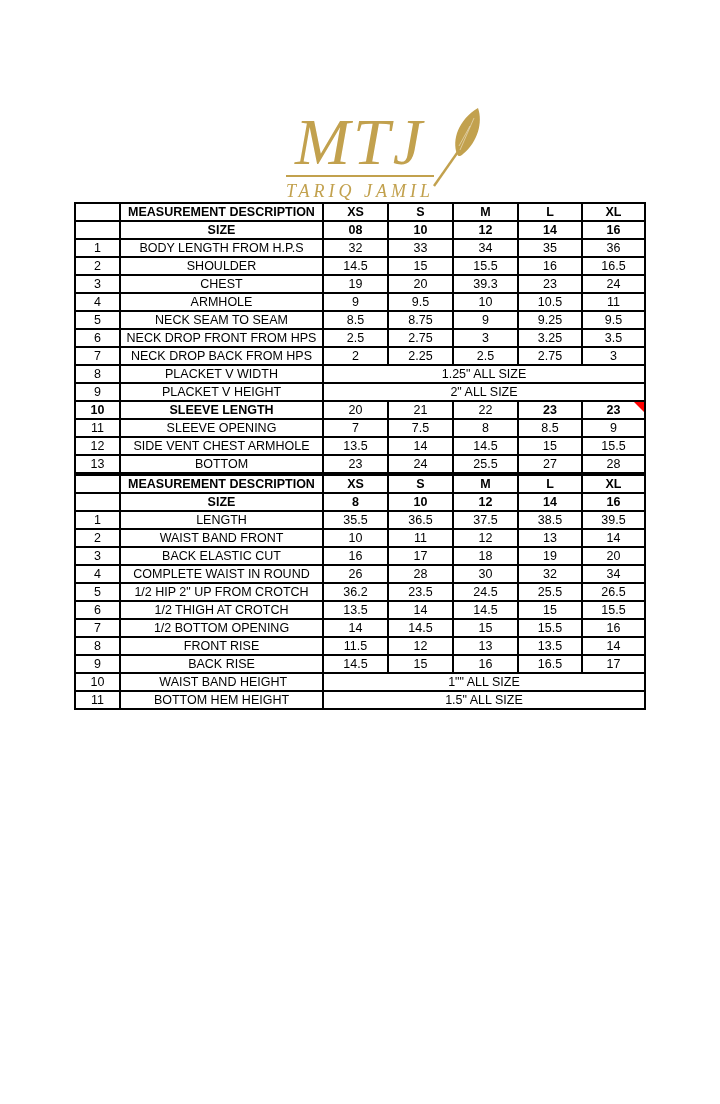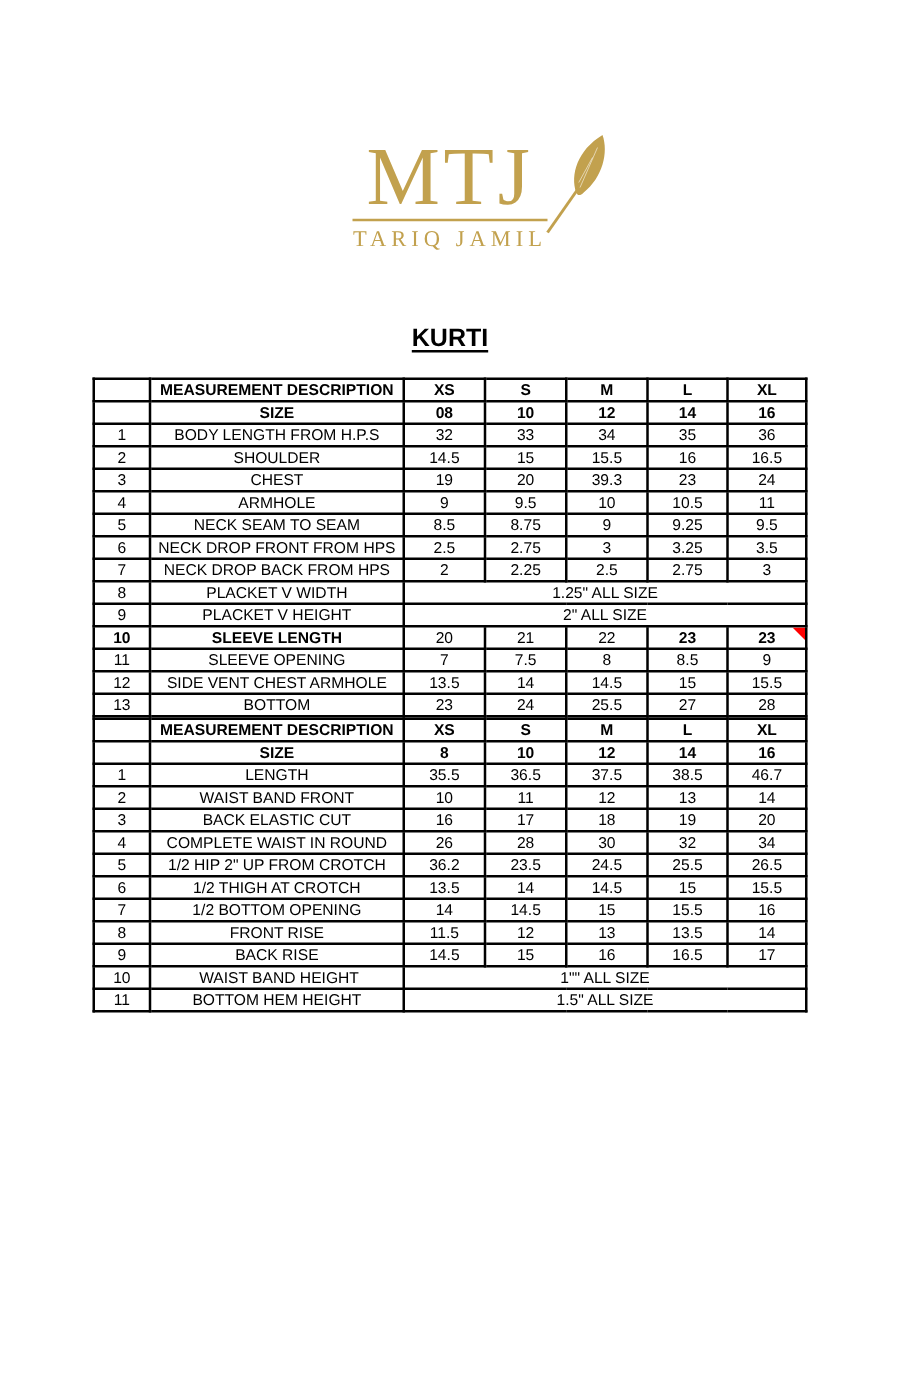--- a/index.html
+++ b/index.html
@@ -12,20 +12,21 @@
     color: #000;
     overflow: hidden;
   }
 
   
   .logo {
     position: relative;
     width: max-content;
     margin: 112px auto 0;
     text-align: center;
+    font-style: italic;
   }
   .logo-brand {
     font-family: "Liberation Serif", serif;
     font-size: 66px;
     line-height: 0.91;
     letter-spacing: 3px;
     color: var(--gold);
     font-weight: 400;
   }
   .logo-divider {
@@ -109,164 +110,20 @@
 <div class="logo">
   <div class="logo-brand">MTJ</div>
   <svg class="quill" viewBox="0 0 58 84" xmlns="http://www.w3.org/2000/svg">
     <path d="M6 80 L34 40" stroke="#C2A14E" stroke-width="2.4" fill="none"></path>
     <path d="M29 48 C24 34, 30 14, 50 2 C55 16, 50 36, 35 48 C32 51, 30 50.5, 29 48 Z" fill="#C2A14E"></path>
     <path d="M32 44 L46 12 M31 40 L42 20" stroke="#ffffff" stroke-width="0.8" opacity="0.55" fill="none"></path>
   </svg>
   <div class="logo-divider"></div>
   <div class="logo-subtitle">TARIQ JAMIL</div>
 </div>
-
-<section>
-  <h2 id="kurti-title" class="section-title">KURTI</h2>
-  <table class="size-table">
-    <colgroup>
-      <col style="width:45px">
-        <col style="width:203px">
-      <col style="width:65px">
-        <col style="width:65px">
-        <col style="width:65px">
-        <col style="width:64px">
-        <col style="width:63px">
-    </colgroup>
-  <tbody>
-        <tr>
-          <td class="num"></td>
-          <td class="b">MEASUREMENT DESCRIPTION</td>
-          <td class="b">XS</td>
-          <td class="b">S</td>
-          <td class="b">M</td>
-          <td class="b">L</td>
-          <td class="b">XL</td>
-        </tr>
-        <tr>
-          <td class="num"></td>
-          <td class="b">SIZE</td>
-          <td class="b">08</td>
-          <td class="b">10</td>
-          <td class="b">12</td>
-          <td class="b">14</td>
-          <td class="b">16</td>
-        </tr>
-        <tr>
-          <td class="num">1</td>
-          <td class="label">BODY LENGTH FROM H.P.S</td>
-          <td>32</td>
-          <td>33</td>
-          <td>34</td>
-          <td>35</td>
-          <td>36</td>
-        </tr>
-        <tr>
-          <td class="num">2</td>
-          <td class="label">SHOULDER</td>
-          <td>14.5</td>
-          <td>15</td>
-          <td>15.5</td>
-          <td>16</td>
-          <td>16.5</td>
-        </tr>
-        <tr>
-          <td class="num">3</td>
-          <td class="label">CHEST</td>
-          <td>19</td>
-          <td>20</td>
-          <td>39.3</td>
-          <td>23</td>
-          <td>24</td>
-        </tr>
-        <tr>
-          <td class="num">4</td>
-          <td class="label">ARMHOLE</td>
-          <td>9</td>
-          <td>9.5</td>
-          <td>10</td>
-          <td>10.5</td>
-          <td>11</td>
-        </tr>
-        <tr>
-          <td class="num">5</td>
-          <td class="label">NECK SEAM TO SEAM</td>
-          <td>8.5</td>
-          <td>8.75</td>
-          <td>9</td>
-          <td>9.25</td>
-          <td>9.5</td>
-        </tr>
-        <tr>
-          <td class="num">6</td>
-          <td class="label">NECK DROP FRONT FROM HPS</td>
-          <td>2.5</td>
-          <td>2.75</td>
-          <td>3</td>
-          <td>3.25</td>
-          <td>3.5</td>
-        </tr>
-        <tr>
-          <td class="num">7</td>
-          <td class="label">NECK DROP BACK FROM HPS</td>
-          <td>2</td>
-          <td>2.25</td>
-          <td>2.5</td>
-          <td>2.75</td>
-          <td>3</td>
-        </tr>
-        <tr>
-          <td class="num">8</td>
-          <td class="label">PLACKET V WIDTH</td>
-          <td colspan="5">1.25" ALL SIZE</td>
-        </tr>
-        <tr>
-          <td class="num">9</td>
-          <td class="label">PLACKET V HEIGHT</td>
-          <td colspan="5">2" ALL SIZE</td>
-        </tr>
-        <tr>
-          <td class="num b">10</td>
-          <td class="label b">SLEEVE LENGTH</td>
-          <td>20</td>
-          <td>21</td>
-          <td>22</td>
-          <td class="b">23</td>
-          <td class="b marked">23<span class="corner-marker" style="border-top-color: rgb(255, 0, 0);"></span></td>
-        </tr>
-        <tr>
-          <td class="num">11</td>
-          <td class="label">SLEEVE OPENING</td>
-          <td>7</td>
-          <td>7.5</td>
-          <td>8</td>
-          <td>8.5</td>
-          <td>9</td>
-        </tr>
-        <tr>
-          <td class="num">12</td>
-          <td class="label">SIDE VENT CHEST ARMHOLE</td>
-          <td>13.5</td>
-          <td>14</td>
-          <td>14.5</td>
-          <td>15</td>
-          <td>15.5</td>
-        </tr>
-        <tr>
-          <td class="num">13</td>
-          <td class="label">BOTTOM</td>
-          <td>23</td>
-          <td>24</td>
-          <td>25.5</td>
-          <td>27</td>
-          <td>28</td>
-        </tr>
-      </tbody>
-    </table>
-</section>
 
 <section>
   <table class="size-table">
     <colgroup>
       <col style="width:45px">
         <col style="width:203px">
       <col style="width:65px">
         <col style="width:65px">
         <col style="width:65px">
         <col style="width:64px">
@@ -278,34 +135,177 @@
           <td class="b">MEASUREMENT DESCRIPTION</td>
           <td class="b">XS</td>
           <td class="b">S</td>
           <td class="b">M</td>
           <td class="b">L</td>
           <td class="b">XL</td>
         </tr>
         <tr>
           <td class="num"></td>
           <td class="b">SIZE</td>
+          <td class="b">08</td>
+          <td class="b">10</td>
+          <td class="b">12</td>
+          <td class="b">14</td>
+          <td class="b">16</td>
+        </tr>
+        <tr>
+          <td class="num">1</td>
+          <td class="label">BODY LENGTH FROM H.P.S</td>
+          <td>32</td>
+          <td>33</td>
+          <td>34</td>
+          <td>35</td>
+          <td>36</td>
+        </tr>
+        <tr>
+          <td class="num">2</td>
+          <td class="label">SHOULDER</td>
+          <td>14.5</td>
+          <td>15</td>
+          <td>15.5</td>
+          <td>16</td>
+          <td>16.5</td>
+        </tr>
+        <tr>
+          <td class="num">3</td>
+          <td class="label">CHEST</td>
+          <td>19</td>
+          <td>20</td>
+          <td>39.3</td>
+          <td>23</td>
+          <td>24</td>
+        </tr>
+        <tr>
+          <td class="num">4</td>
+          <td class="label">ARMHOLE</td>
+          <td>9</td>
+          <td>9.5</td>
+          <td>10</td>
+          <td>10.5</td>
+          <td>11</td>
+        </tr>
+        <tr>
+          <td class="num">5</td>
+          <td class="label">NECK SEAM TO SEAM</td>
+          <td>8.5</td>
+          <td>8.75</td>
+          <td>9</td>
+          <td>9.25</td>
+          <td>9.5</td>
+        </tr>
+        <tr>
+          <td class="num">6</td>
+          <td class="label">NECK DROP FRONT FROM HPS</td>
+          <td>2.5</td>
+          <td>2.75</td>
+          <td>3</td>
+          <td>3.25</td>
+          <td>3.5</td>
+        </tr>
+        <tr>
+          <td class="num">7</td>
+          <td class="label">NECK DROP BACK FROM HPS</td>
+          <td>2</td>
+          <td>2.25</td>
+          <td>2.5</td>
+          <td>2.75</td>
+          <td>3</td>
+        </tr>
+        <tr>
+          <td class="num">8</td>
+          <td class="label">PLACKET V WIDTH</td>
+          <td colspan="5">1.25" ALL SIZE</td>
+        </tr>
+        <tr>
+          <td class="num">9</td>
+          <td class="label">PLACKET V HEIGHT</td>
+          <td colspan="5">2" ALL SIZE</td>
+        </tr>
+        <tr>
+          <td class="num b">10</td>
+          <td class="label b">SLEEVE LENGTH</td>
+          <td>20</td>
+          <td>21</td>
+          <td>22</td>
+          <td class="b">23</td>
+          <td class="b marked">23<span class="corner-marker" style="border-top-color: rgb(255, 0, 0);"></span></td>
+        </tr>
+        <tr>
+          <td class="num">11</td>
+          <td class="label">SLEEVE OPENING</td>
+          <td>7</td>
+          <td>7.5</td>
+          <td>8</td>
+          <td>8.5</td>
+          <td>9</td>
+        </tr>
+        <tr>
+          <td class="num">12</td>
+          <td class="label">SIDE VENT CHEST ARMHOLE</td>
+          <td>13.5</td>
+          <td>14</td>
+          <td>14.5</td>
+          <td>15</td>
+          <td>15.5</td>
+        </tr>
+        <tr>
+          <td class="num">13</td>
+          <td class="label">BOTTOM</td>
+          <td>23</td>
+          <td>24</td>
+          <td>25.5</td>
+          <td>27</td>
+          <td>28</td>
+        </tr>
+      </tbody>
+    </table>
+</section>
+
+<section>
+  <table class="size-table">
+    <colgroup>
+      <col style="width:45px">
+        <col style="width:203px">
+      <col style="width:65px">
+        <col style="width:65px">
+        <col style="width:65px">
+        <col style="width:64px">
+        <col style="width:63px">
+    </colgroup>
+  <tbody>
+        <tr>
+          <td class="num"></td>
+          <td class="b">MEASUREMENT DESCRIPTION</td>
+          <td class="b">XS</td>
+          <td class="b">S</td>
+          <td class="b">M</td>
+          <td class="b">L</td>
+          <td class="b">XL</td>
+        </tr>
+        <tr>
+          <td class="num"></td>
+          <td class="b">SIZE</td>
           <td class="b">8</td>
           <td class="b">10</td>
           <td class="b">12</td>
           <td class="b">14</td>
           <td class="b">16</td>
         </tr>
         <tr>
           <td class="num">1</td>
           <td class="label">LENGTH</td>
           <td>35.5</td>
           <td>36.5</td>
           <td>37.5</td>
           <td>38.5</td>
-          <td>46.7</td>
+          <td>39.5</td>
         </tr>
         <tr>
           <td class="num">2</td>
           <td class="label">WAIST BAND FRONT</td>
           <td>10</td>
           <td>11</td>
           <td>12</td>
           <td>13</td>
           <td>14</td>
         </tr>

